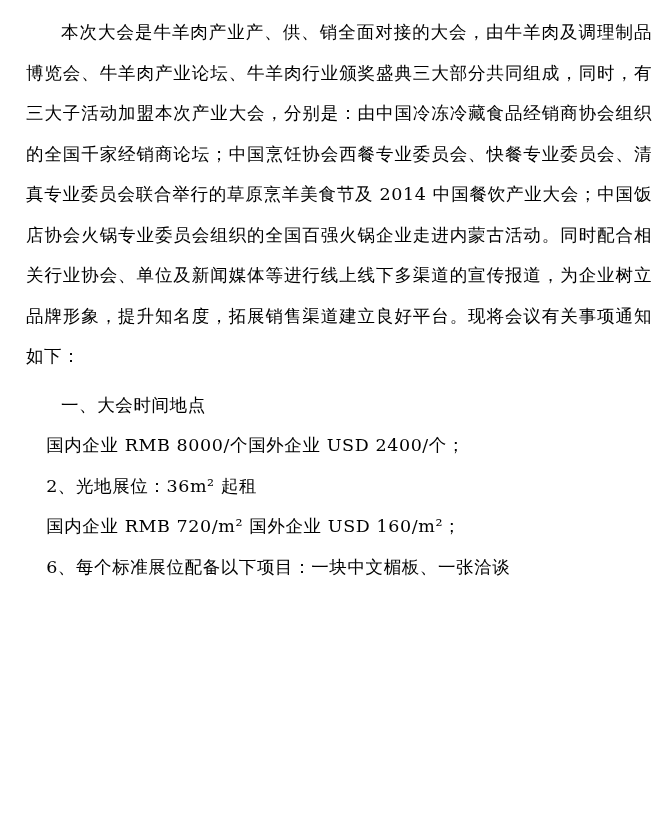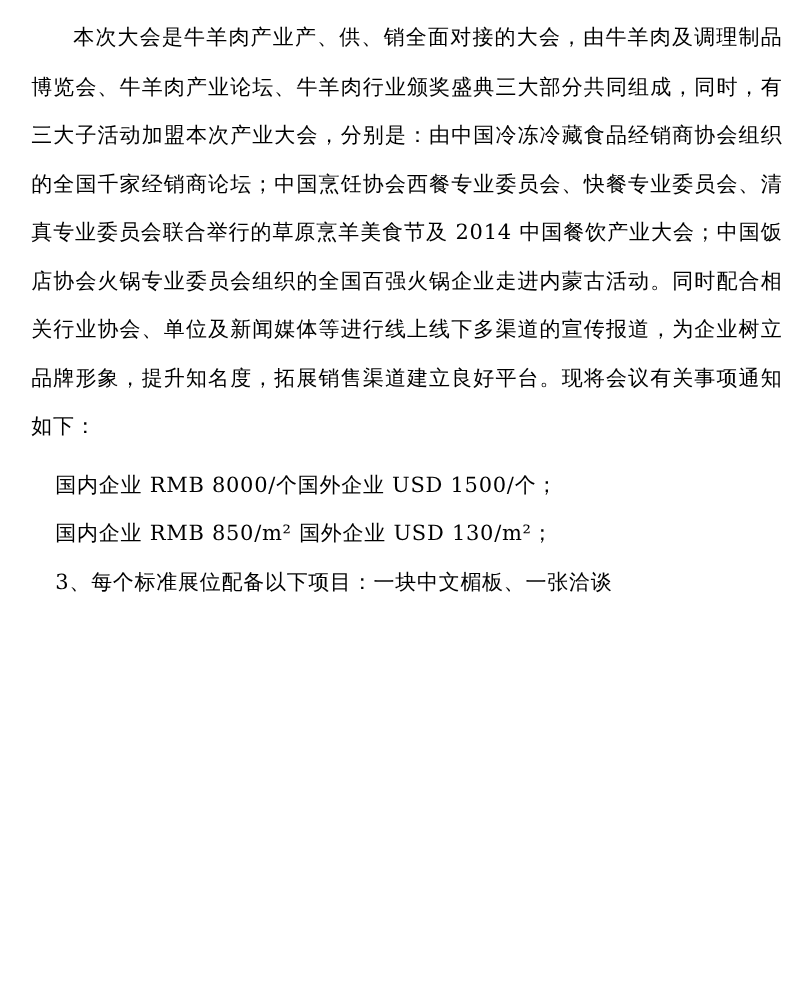--- a/index.html
+++ b/index.html
@@ -42,25 +42,27 @@
 </style>
 </head>
 <body>
 
 <div class="page">
 
   <p class="para indent">本次大会是牛羊肉产业产、供、销全面对接的大会，由牛羊肉及调理制品博览会、牛羊肉产业论坛、牛羊肉行业颁奖盛典三大部分共同组成，同时，有三大子活动加盟本次产业大会，分别是：由中国冷冻冷藏食品经销商协会组织的全国千家经销商论坛；中国烹饪协会西餐专业委员会、快餐专业委员会、清真专业委员会联合举行的草原烹羊美食节及 2014 中国餐饮产业大会；中国饭店协会火锅专业委员会组织的全国百强火锅企业走进内蒙古活动。同时配合相关行业协会、单位及新闻媒体等进行线上线下多渠道的宣传报道，为企业树立品牌形象，提升知名度，拓展销售渠道建立良好平台。现将会议有关事项通知如下：</p>
 
   <div class="block-gap"></div>
 
+  <p class="para indent">一、大会时间地点</p>
 
 
 
 
 
-  <p class="para indent-one">国内企业 RMB 8000/个国外企业 USD 1500/个；</p>
+  <p class="para indent-one">国内企业 RMB 8000/个国外企业 USD 2400/个；</p>
 
+  <p class="para indent-one">2、光地展位：36m² 起租</p>
 
-  <p class="para indent-one">国内企业 RMB 850/m² 国外企业 USD 130/m²；</p>
+  <p class="para indent-one">国内企业 RMB 720/m² 国外企业 USD 160/m²；</p>
 
-  <p class="para indent-one">3、每个标准展位配备以下项目：一块中文楣板、一张洽谈</p>
+  <p class="para indent-one">6、每个标准展位配备以下项目：一块中文楣板、一张洽谈</p>
 
 </div>
 
 </body></html>

